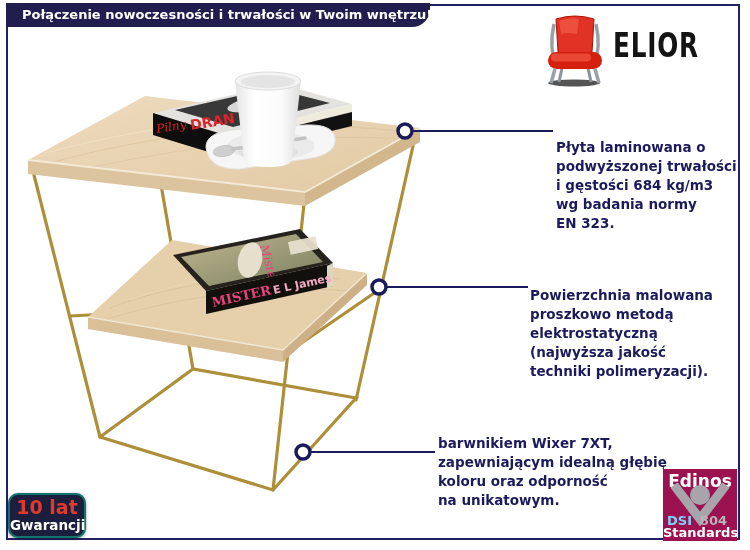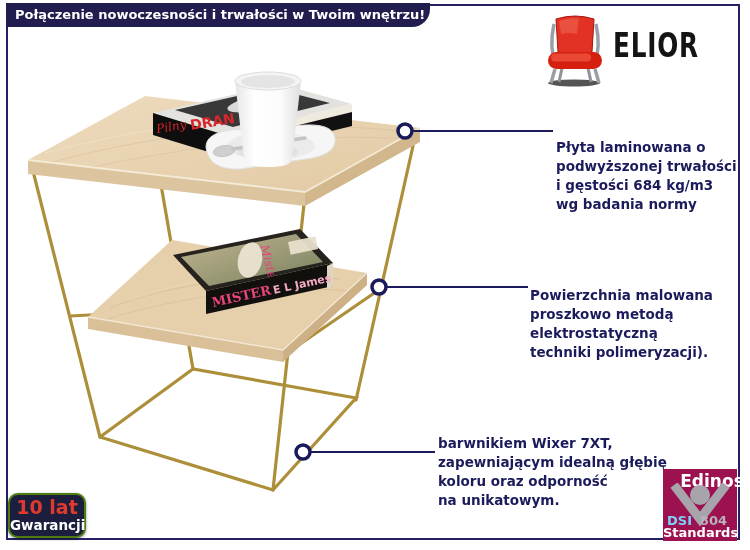--- a/index.html
+++ b/index.html
@@ -2,37 +2,37 @@
 <html><head>
 <meta charset="utf-8">
 <style>
   html,body{margin:0;padding:0;background:#fff;}
   .page{position:relative;width:750px;height:550px;background:#fff;overflow:hidden;
         font-family:"DejaVu Sans","Liberation Sans",sans-serif;}
   .frame-border{position:absolute;left:6px;top:4px;width:734px;height:536px;
         border:2px solid #232065;box-sizing:border-box;pointer-events:none;}
   .banner{position:absolute;left:6px;top:3px;width:424px;height:24px;background:#211d4f;
         border-radius:0 0 18px 0;color:#fff;font-size:13px;font-weight:bold;line-height:24px;
-        padding-left:9px;white-space:nowrap;z-index:4;box-sizing:border-box;}
+        padding-left:16px;white-space:nowrap;z-index:4;box-sizing:border-box;}
   .scene{position:absolute;left:0;top:0;z-index:2;}
   .logo{position:absolute;left:543px;top:12px;width:165px;height:76px;z-index:3;}
   .logo .brand{position:absolute;left:70px;top:14px;font-size:33px;font-weight:bold;color:#141414;
         transform:scaleX(.75);transform-origin:left top;letter-spacing:1px;}
   .annotation{position:absolute;color:#1b1b5c;font-weight:bold;font-size:13.5px;line-height:19px;z-index:5;margin-top:28px;}
   .annotation span{display:block;white-space:nowrap;}
   .a1{left:556px;top:110px;}
   .a2{left:530px;top:258px;}
   .a3{left:438px;top:406px;}
   .badge-warranty{position:absolute;left:8px;top:493px;width:78px;height:45px;background:#1b1f3d;
-        border:2px solid #4d7c0f;border-radius:10px;box-shadow:0 1px 3px rgba(0,0,0,.45);
+        border:2px solid #0f766e;border-radius:10px;box-shadow:0 1px 3px rgba(0,0,0,.45);
         text-align:center;z-index:6;box-sizing:border-box;}
   .badge-warranty .val{color:#e0392e;font-weight:bold;font-size:19px;line-height:22px;margin-top:1px;}
   .badge-warranty .lab{color:#fff;font-weight:bold;font-size:13.5px;line-height:15px;}
   .badge-edinos{position:absolute;left:663px;top:469px;width:74px;height:72px;background:#9c1150;z-index:6;}
-  .badge-edinos .brand{position:absolute;left:12px;top:2px;width:74px;text-align:center;color:#fff;
+  .badge-edinos .brand{position:absolute;left:0;top:2px;width:74px;text-align:center;color:#fff;
         font-weight:bold;font-size:17px;}
   .badge-edinos svg{position:absolute;left:0;top:14px;}
   .badge-edinos .dsi{position:absolute;left:4px;top:44px;color:#7dd3fc;font-weight:bold;font-size:13px;}
   .badge-edinos .n804{position:absolute;right:10px;top:44px;color:#b9b4bb;font-weight:bold;font-size:13px;}
   .badge-edinos .std{position:absolute;left:0;bottom:1px;width:74px;text-align:center;color:#fff;
         font-weight:bold;font-size:13px;}
 </style>
 </head>
 <body>
 
@@ -156,25 +156,27 @@
       <path d="M52,57 L56,71" stroke="#9aa0a6" stroke-width="3.5" fill="none"></path>
     </svg>
     <div class="brand">ELIOR</div>
   </div>
 
   <div class="annotation a1">
     <span>Płyta laminowana o</span>
     <span>podwyższonej trwałości</span>
     <span>i gęstości 684 kg/m3</span>
     <span>wg badania normy</span>
+    <span>EN 323.</span>
   </div>
   <div class="annotation a2">
     <span>Powierzchnia malowana</span>
     <span>proszkowo metodą</span>
     <span>elektrostatyczną</span>
+    <span>(najwyższa jakość</span>
     <span>techniki polimeryzacji).</span>
   </div>
   <div class="annotation a3">
     <span>barwnikiem Wixer 7XT,</span>
     <span>zapewniającym idealną głębię</span>
     <span>koloru oraz odporność</span>
     <span>na unikatowym.</span>
   </div>
 
   <div class="badge-warranty">

